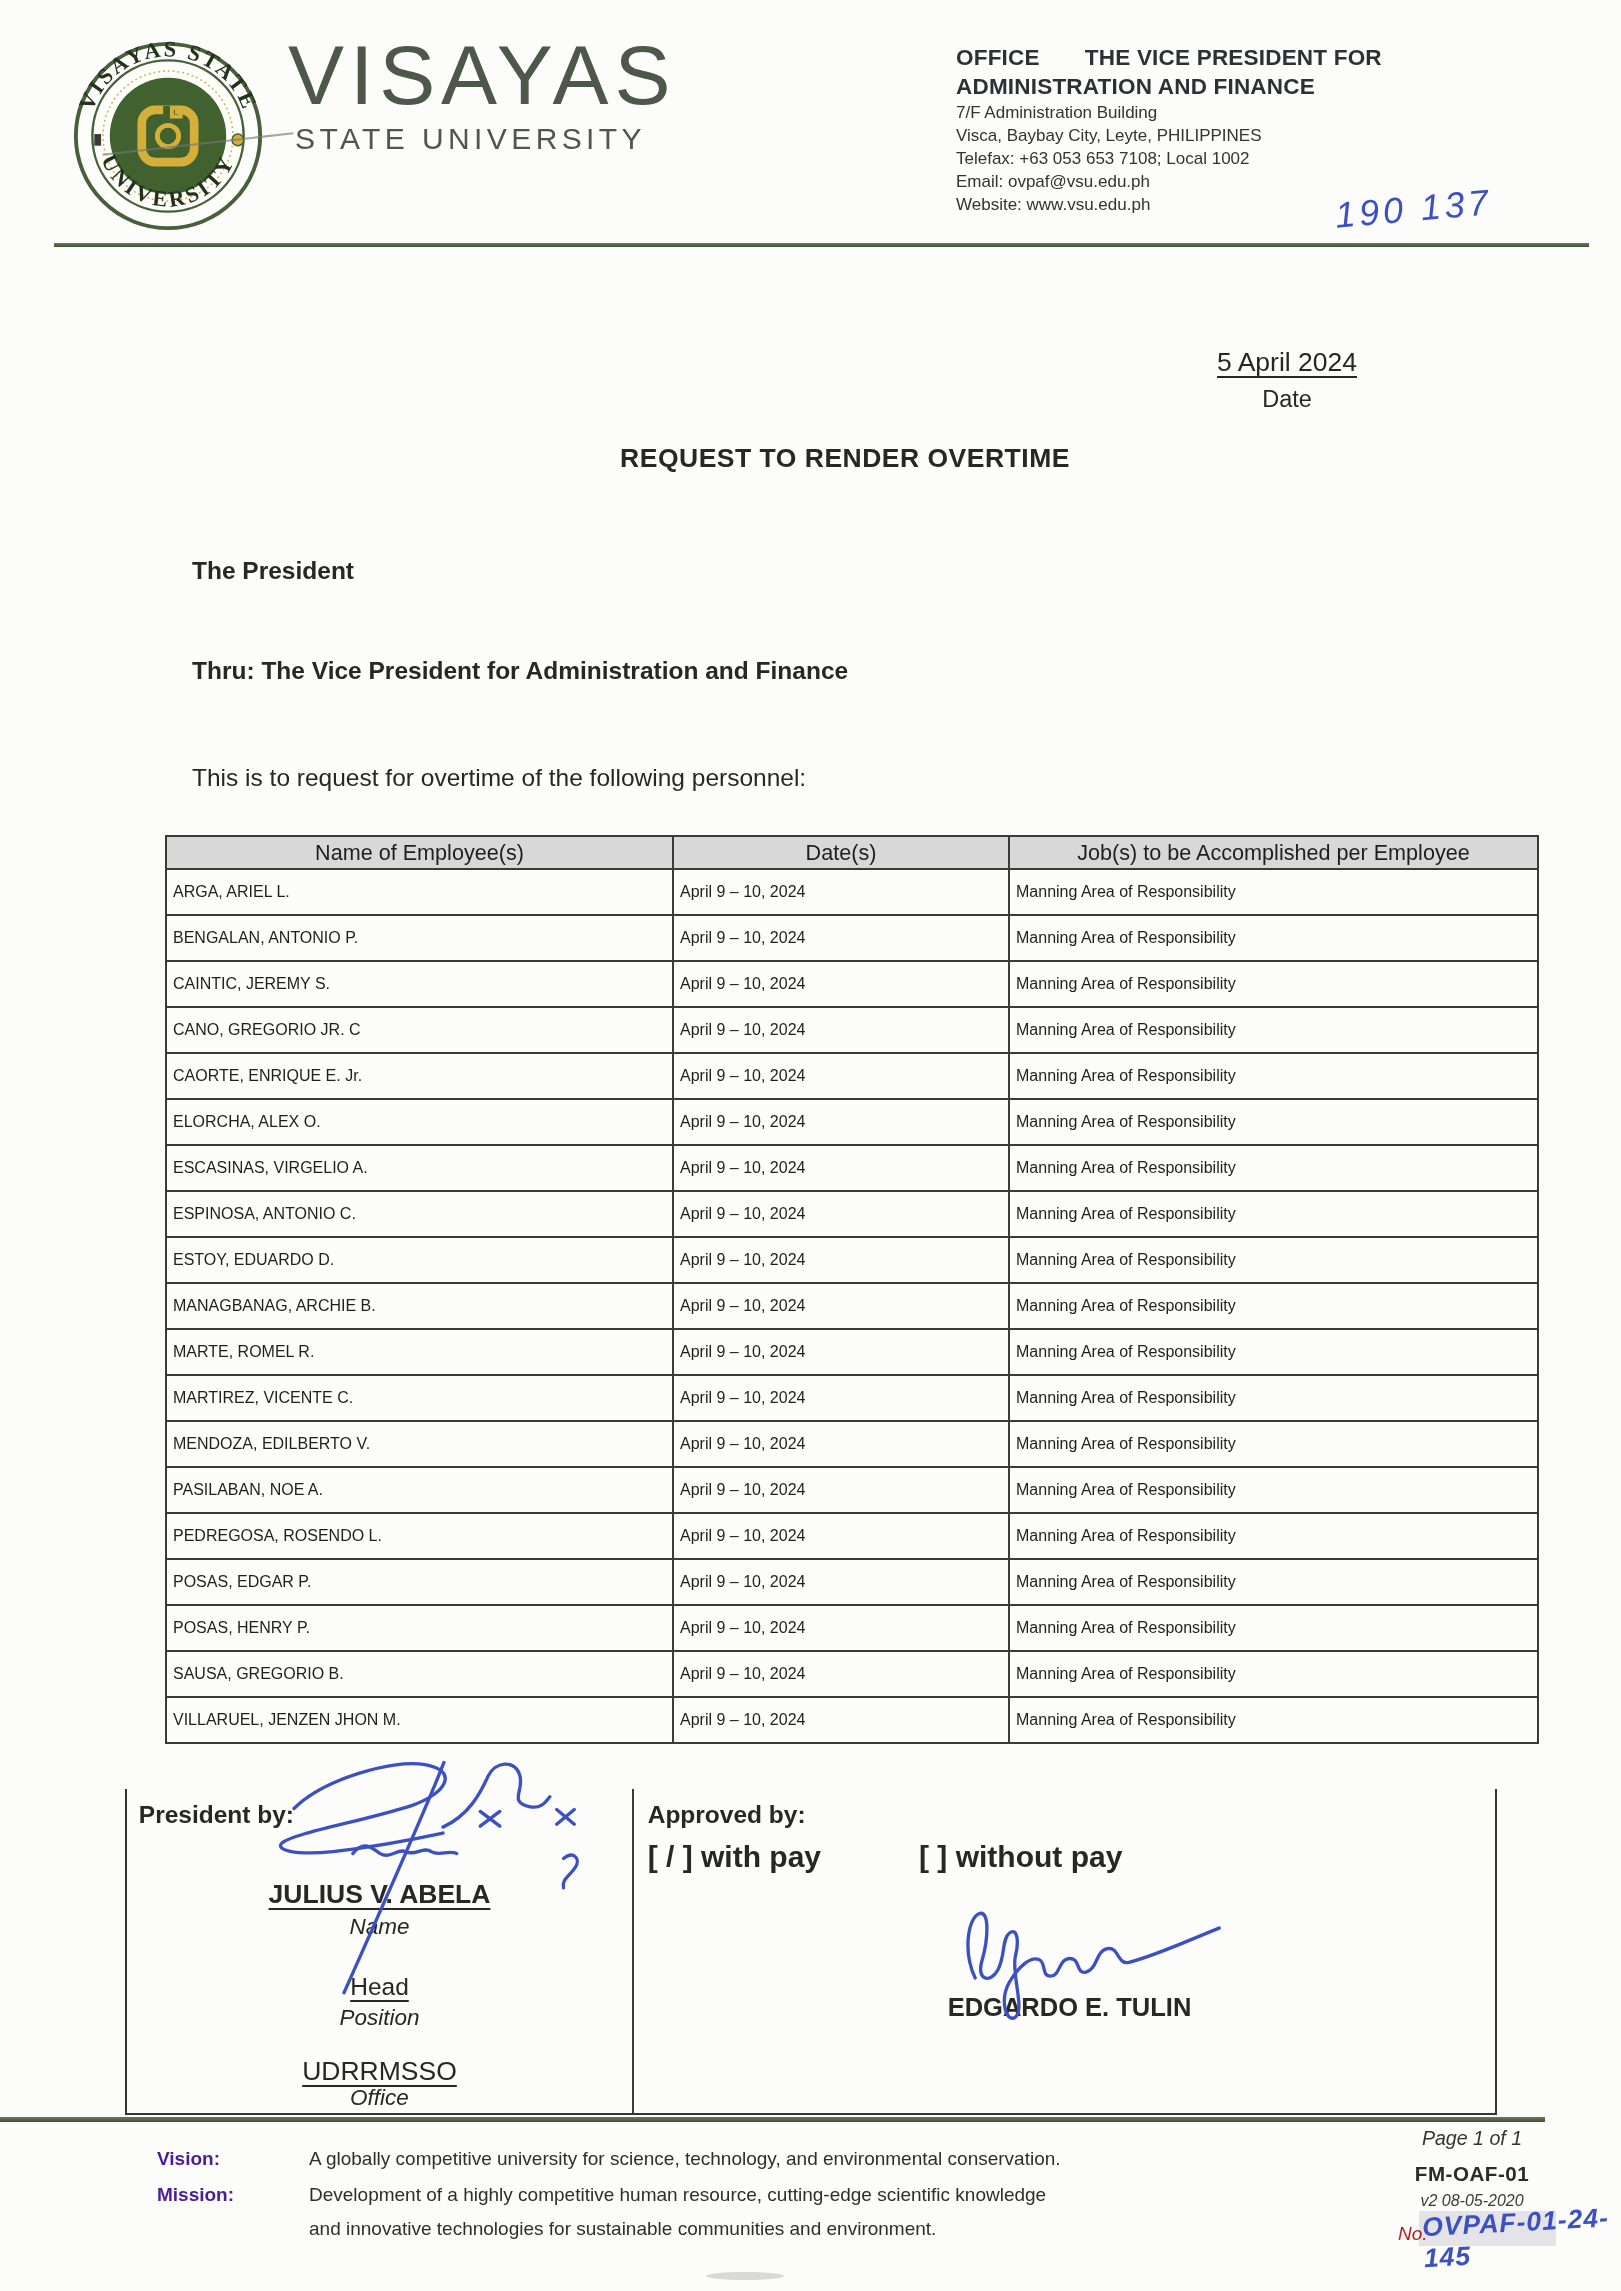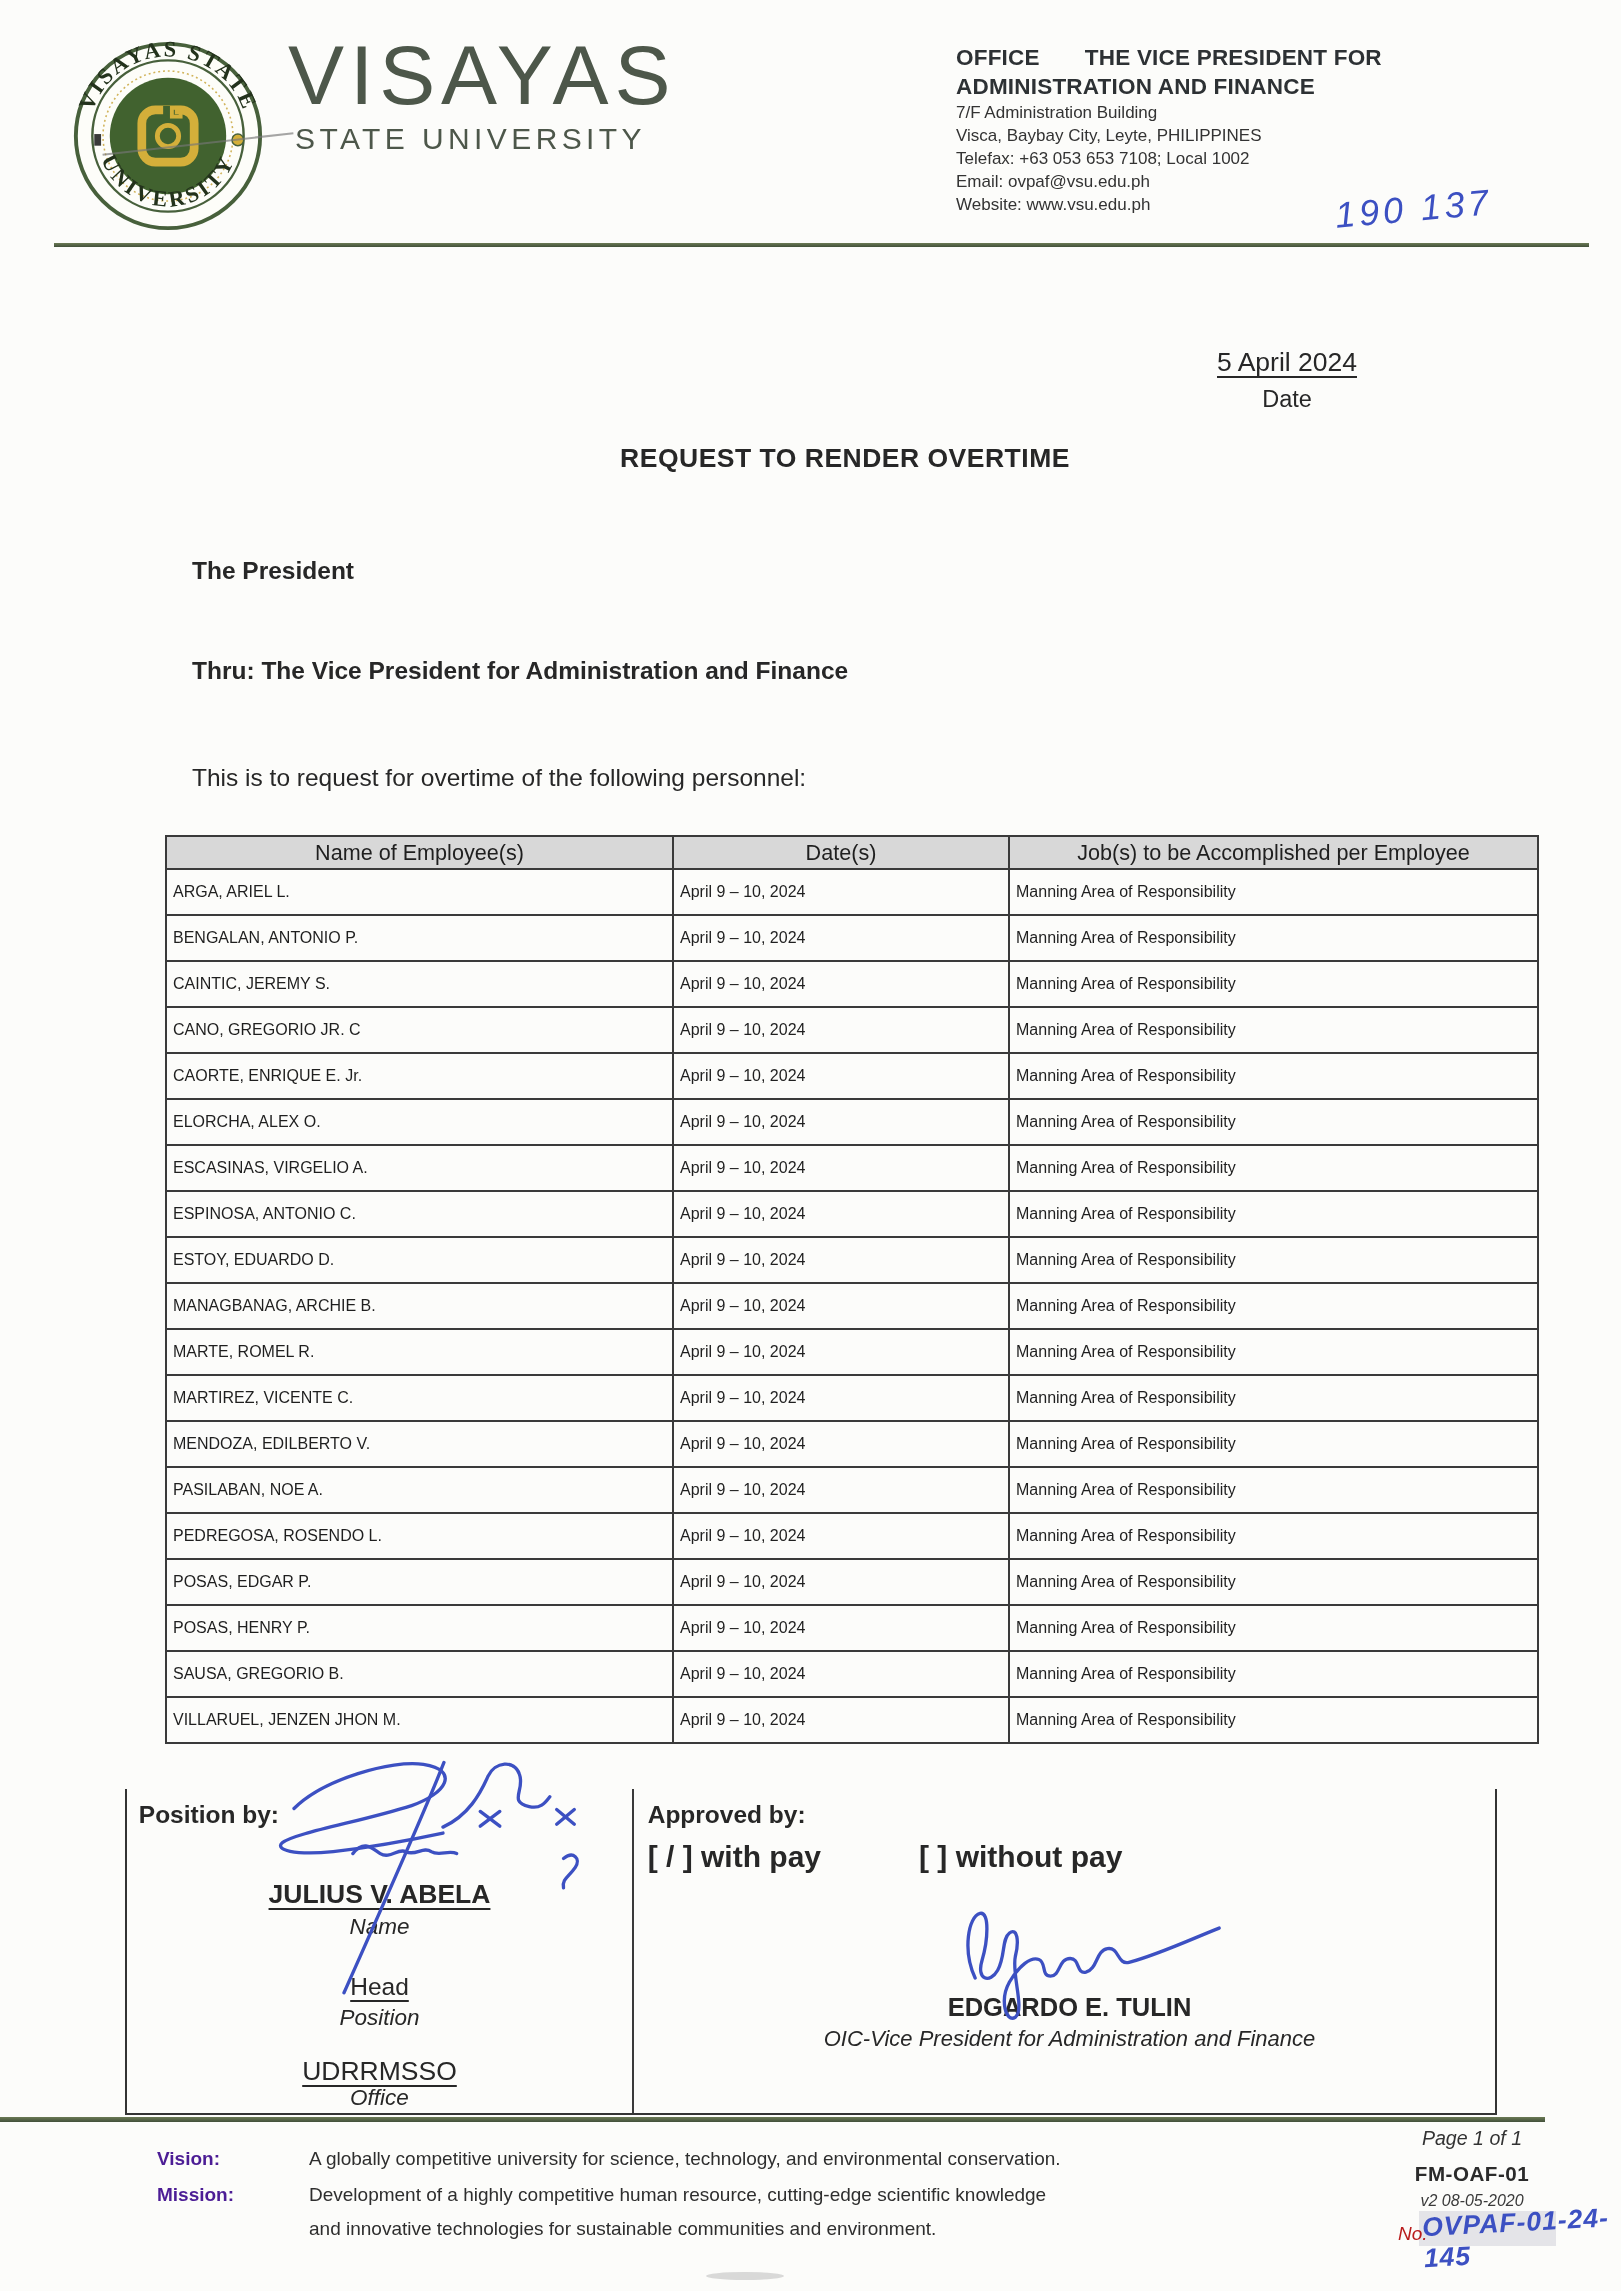--- a/index.html
+++ b/index.html
@@ -216,35 +216,34 @@
         <tr>
           <td>VILLARUEL, JENZEN JHON M.</td>
           <td>April 9 – 10, 2024</td>
           <td>Manning Area of Responsibility</td>
         </tr>
       </tbody>
   </table>
 
   <div class="abs sig-block">
     <div class="sig-left">
-      <div class="sig-label">Position by:</div>
+      <div class="sig-label">President by:</div>
       <div class="sig-center u" style="top:90px;font-size:26.5px;font-weight:bold;">JULIUS V. ABELA</div>
       <div class="sig-center it" style="top:125px;font-size:22.5px;">Name</div>
       <div class="sig-center u" style="top:184px;font-size:24.5px;">Head</div>
       <div class="sig-center it" style="top:216px;font-size:22.5px;">Position</div>
       <div class="sig-center u" style="top:267px;font-size:26.5px;">UDRRMSSO</div>
       <div class="sig-center it" style="top:296px;font-size:22.5px;">Office</div>
     </div>
     <div class="sig-right">
       <div class="sig-label" style="left:13.7px;">Approved by:</div>
       <div class="pay-line">
         <span>[ / ] with pay</span><span class="gap"></span><span>[ ] without pay</span>
       </div>
       <div class="appr-center" style="top:204px;font-size:25.5px;font-weight:bold;">EDGARDO E. TULIN</div>
-      <div class="appr-center it" style="top:237px;font-size:22px;">OIC-Vice President for Administration and Finance</div>
     </div>
   </div>
 
   <div class="abs rule-bottom"></div>
   <div class="abs f-label" style="left:157px;top:2148px;">Vision:</div>
   <div class="abs f-text" style="left:309px;top:2148px;">A globally competitive university for science, technology, and environmental conservation.</div>
   <div class="abs f-label" style="left:157px;top:2184px;">Mission:</div>
   <div class="abs f-text" style="left:309px;top:2184px;">Development of a highly competitive human resource, cutting-edge scientific knowledge</div>
   <div class="abs f-text" style="left:309px;top:2218px;">and innovative technologies for sustainable communities and environment.</div>
 

